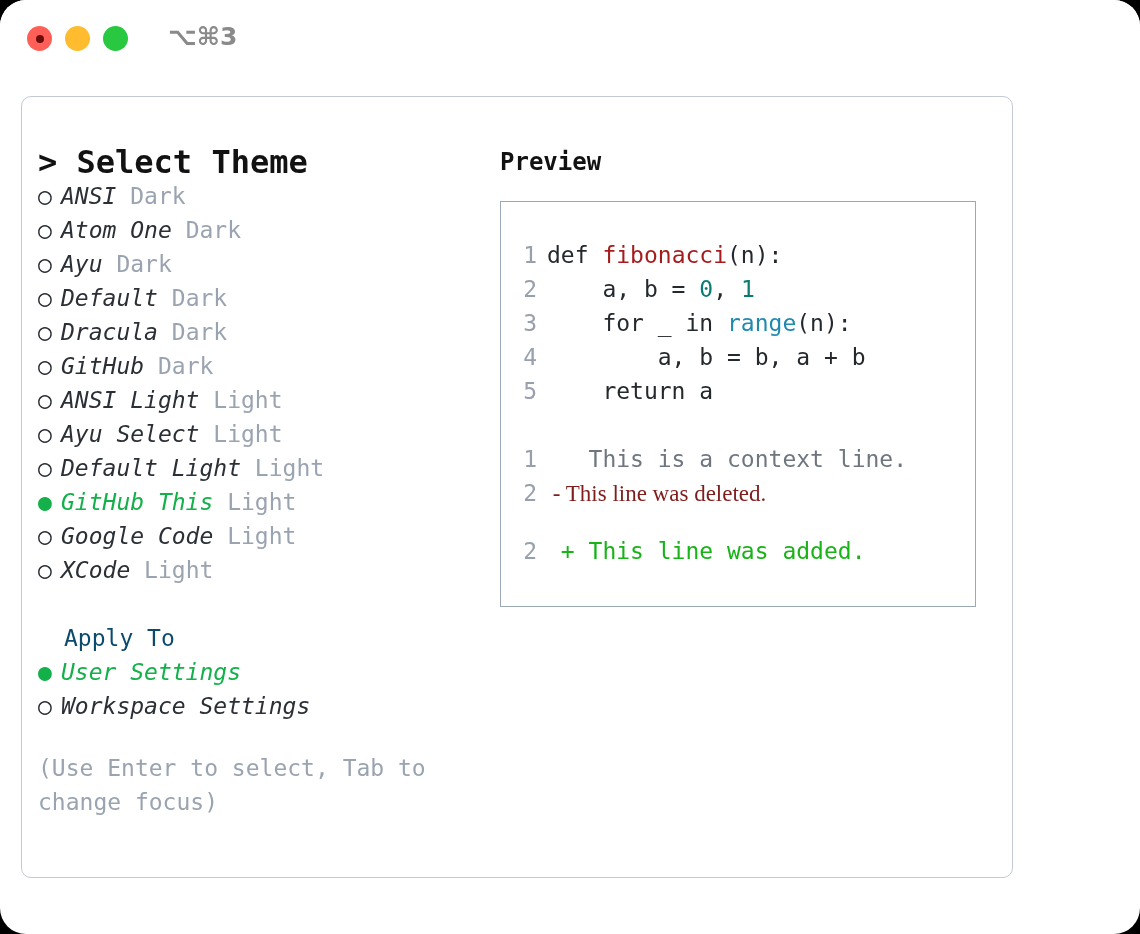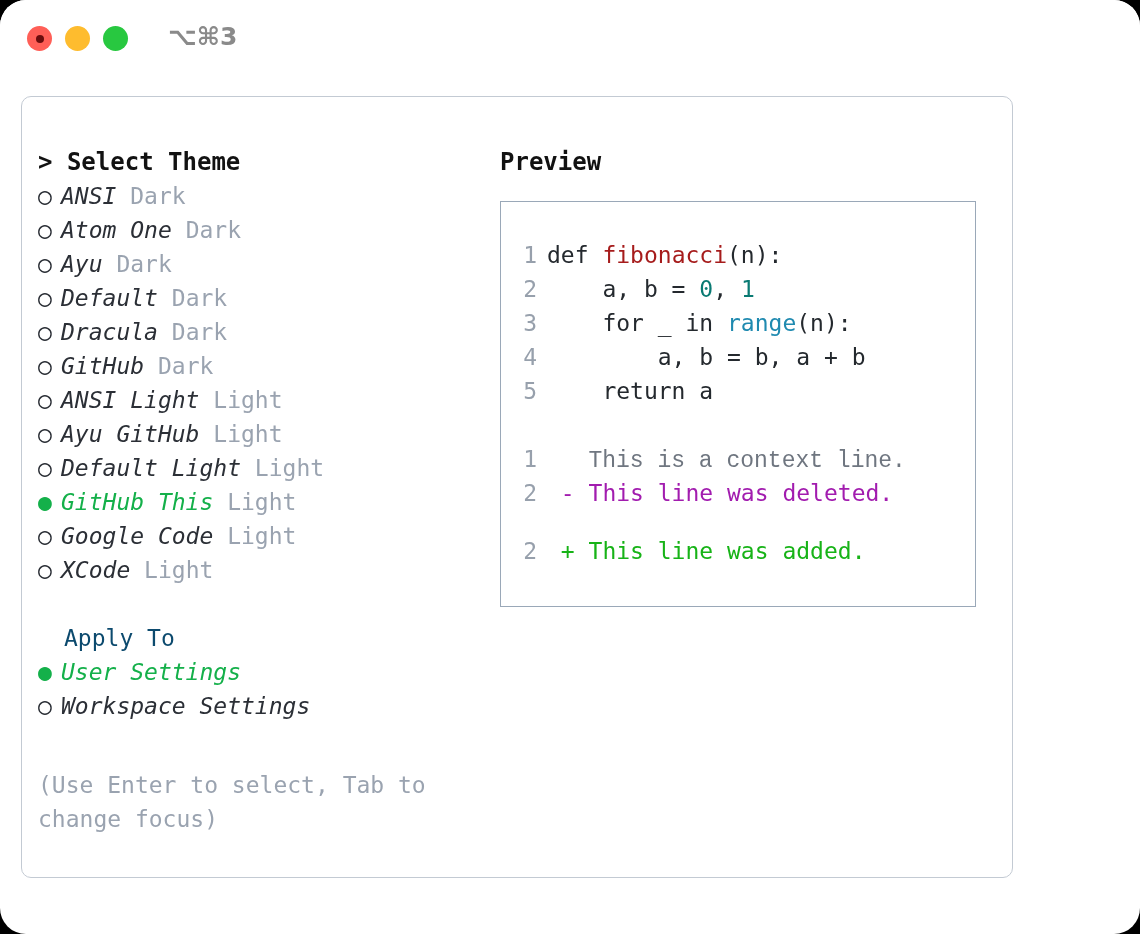--- a/index.html
+++ b/index.html
@@ -91,21 +91,21 @@
     width: 460px;
   }
   .col-right {
     position: absolute;
     left: 478px;
     top: 48px;
     width: 500px;
   }
 
   .heading {
-    font-size: 24px;
+    font-size: 32px;
     font-weight: bold;
     color: #121212;
     line-height: 34px;
     white-space: pre;
   }
 
   .list {
     margin: 0;
     padding: 0;
     list-style: none;
@@ -135,21 +135,21 @@
 
   .subheading {
     font-size: 23px;
     color: #0c4a6e;
     line-height: 34px;
     padding-left: 26px;
     white-space: pre;
   }
 
   .hint {
-    margin-top: 45px;
+    margin-top: 28px;
     font-size: 23px;
     color: #9aa3b0;
     line-height: 34px;
     width: 410px;
     white-space: pre-wrap;
   }
 
   
   .preview-title {
     font-size: 24px;
@@ -182,22 +182,22 @@
     color: #97a0ac;
     padding-right: 10px;
     box-sizing: border-box;
   }
   .code-text { color: #24292e; }
   .blank-line { height: 34px; }
 
   .tok-fn { color: #a61c1c; }
   .tok-num { color: #0a7a73; }
   .tok-builtin { color: #1f8ab0; }
-  .tok-ctx { color: #6f7680; font-family: Liberation Mono, monospace; }
-  .tok-del { color: #a21caf; }
+  .tok-ctx { color: #6f7680; }
+  .tok-del { color: #7f1d1d; font-family: Liberation Serif, serif; }
   .tok-add { color: #17b317; margin-top: 24px; }
 </style>
 </head>
 <body>
 
 <div class="window">
 
   <div class="titlebar">
     <div class="lights">
       <span class="light red"></span>
@@ -213,21 +213,21 @@
       <div class="heading">&gt; Select Theme</div>
 
       <ul class="list" id="theme-list">
           <li class="opt"><span class="bullet">○</span><span class="opt-label">ANSI</span><span class="opt-tag"> Dark</span></li>
           <li class="opt"><span class="bullet">○</span><span class="opt-label">Atom One</span><span class="opt-tag"> Dark</span></li>
           <li class="opt"><span class="bullet">○</span><span class="opt-label">Ayu</span><span class="opt-tag"> Dark</span></li>
           <li class="opt"><span class="bullet">○</span><span class="opt-label">Default</span><span class="opt-tag"> Dark</span></li>
           <li class="opt"><span class="bullet">○</span><span class="opt-label">Dracula</span><span class="opt-tag"> Dark</span></li>
           <li class="opt"><span class="bullet">○</span><span class="opt-label">GitHub</span><span class="opt-tag"> Dark</span></li>
           <li class="opt"><span class="bullet">○</span><span class="opt-label">ANSI Light</span><span class="opt-tag"> Light</span></li>
-          <li class="opt"><span class="bullet">○</span><span class="opt-label">Ayu GitHub</span><span class="opt-tag"> Light</span></li>
+          <li class="opt"><span class="bullet">○</span><span class="opt-label">Ayu Select</span><span class="opt-tag"> Light</span></li>
           <li class="opt"><span class="bullet">○</span><span class="opt-label">Default Light</span><span class="opt-tag"> Light</span></li>
           <li class="opt selected"><span class="bullet sel">●</span><span class="opt-label">GitHub This</span><span class="opt-tag"> Light</span></li>
           <li class="opt"><span class="bullet">○</span><span class="opt-label">Google Code</span><span class="opt-tag"> Light</span></li>
           <li class="opt"><span class="bullet">○</span><span class="opt-label">XCode</span><span class="opt-tag"> Light</span></li>
         </ul>
 
       <div class="section-gap"></div>
 
       <div class="subheading">Apply To</div>
       <ul class="list" id="apply-list">

